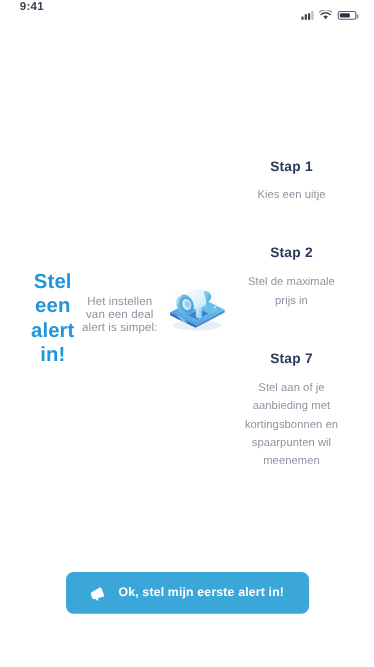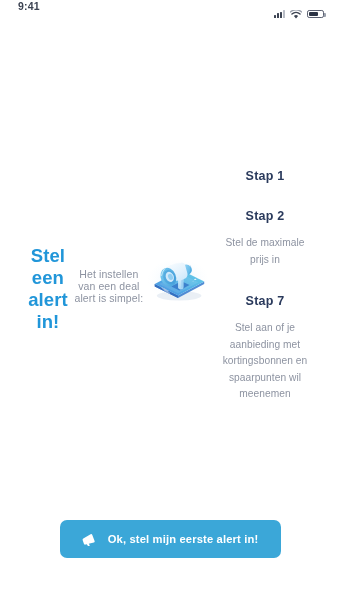--- a/index.html
+++ b/index.html
@@ -92,20 +92,21 @@
   }
   .illustration svg { display:block; width:100%; height:100%; }
 
   
   .steps {
     width:100%;
     margin-top:24px;
     display:flex;
     flex-direction:column;
     align-items:center;
+    gap:11px;
   }
   .step { width:100%; text-align:center; }
   .step + .step { margin-top:26px; }
   .step-title {
     font-size:12.5px;
     font-weight:bold;
     color:#2a3a5c;
     letter-spacing:0.2px;
   }
   .step-desc {
@@ -251,20 +252,21 @@
         <ellipse cx="74" cy="59" rx="6.5" ry="9" transform="rotate(-23 74 59)" fill="#7cc4ee" opacity="0.75"></ellipse>
 
         <path d="M49 55 q3 -21 25 -30 q15 -6 29 -6" fill="none" stroke="#ffffff" stroke-width="2.4" opacity="0.7" stroke-linecap="round"></path>
       </svg>
     </div>
 
     <div class="steps">
 
       <div class="step">
         <div class="step-title">Stap 1</div>
+        <div class="step-desc">Kies een uitje</div>
       </div>
 
       <div class="step">
         <div class="step-title">Stap 2</div>
         <div class="step-desc">Stel de maximale prijs in</div>
       </div>
 
       <div class="step">
         <div class="step-title">Stap 7</div>
         <div class="step-desc">Stel aan of je aanbieding met kortingsbonnen en spaarpunten wil meenemen</div>

